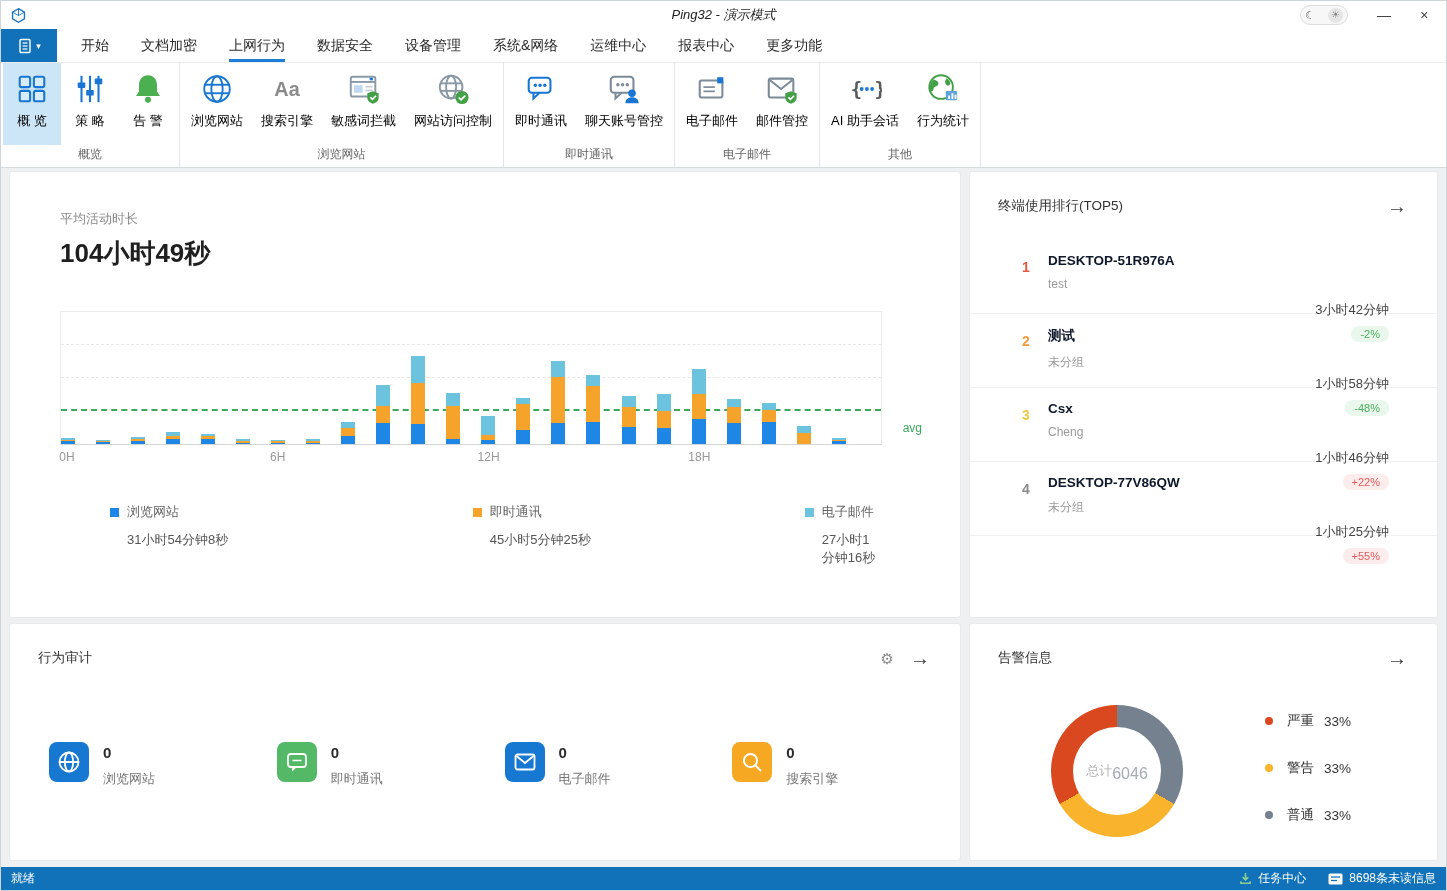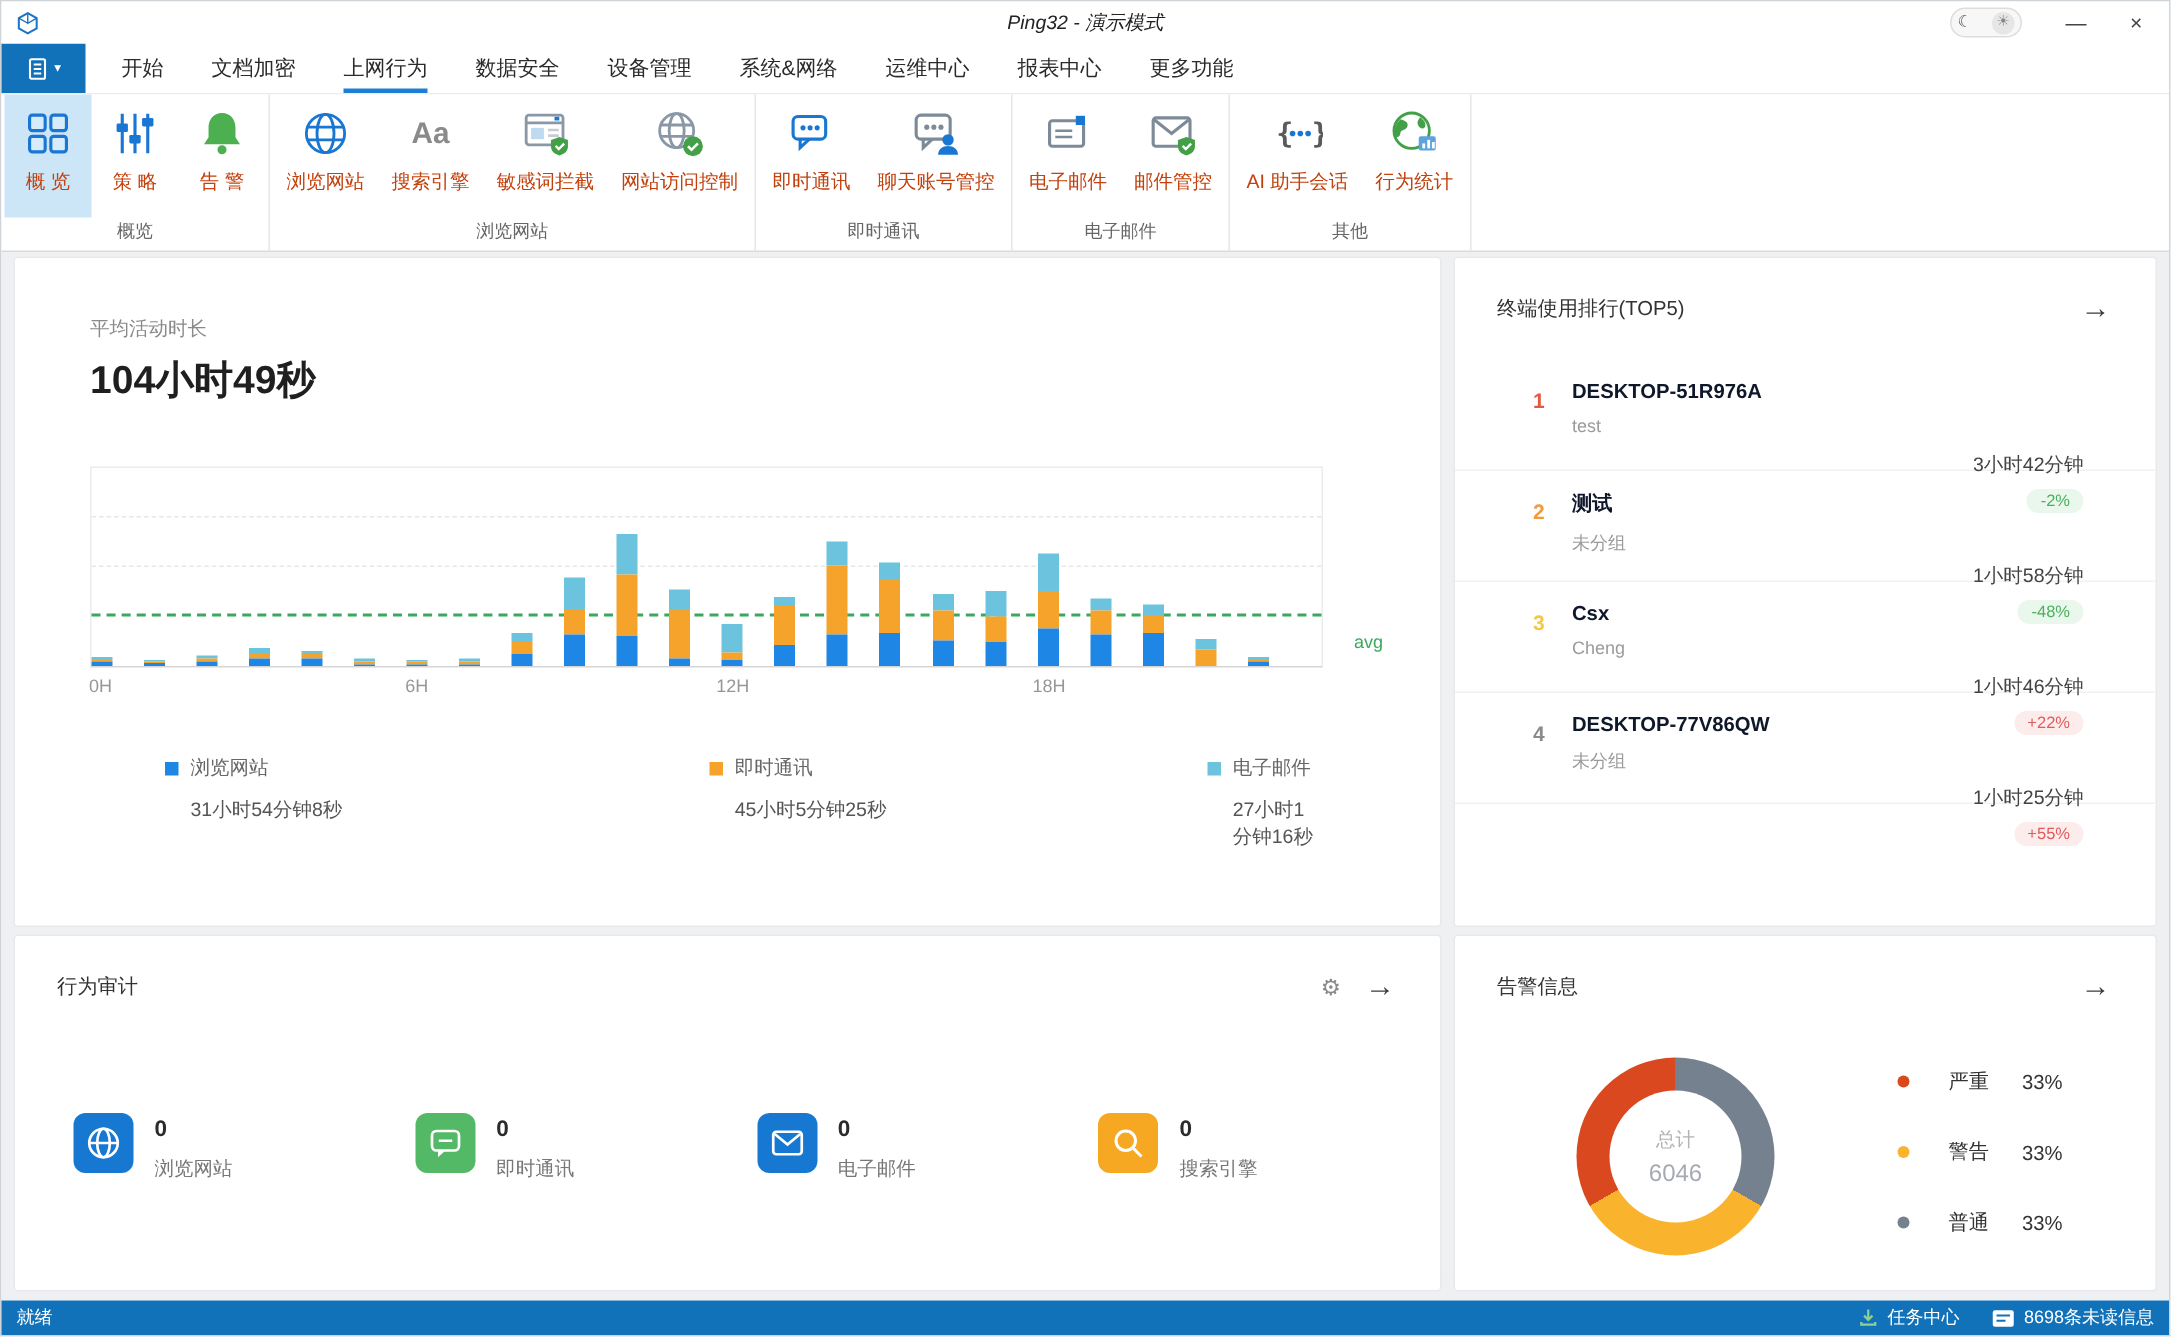--- a/index.html
+++ b/index.html
@@ -27,21 +27,21 @@
   .tab.active::after { content:""; position:absolute; left:16px; right:16px; bottom:0; height:3px; background:#1e7ed6; }
 
   
   .ribbon { height:105px; background:#fff; border-bottom:1px solid #d8dbde; display:flex; flex:0 0 auto; }
   .ribbon-group { display:flex; flex-direction:column; border-right:1px solid #e6e6e6; padding:0 2px; }
   .g-items { display:flex; align-items:stretch; height:82px; }
   .ribbon-item { display:flex; flex-direction:column; align-items:center; padding:8px 9px 0; min-width:58px; cursor:default; }
   .ribbon-item.selected { background:#cde6f7; }
   .ri-icon { width:36px; height:36px; display:flex; align-items:center; justify-content:center; }
   .ri-icon svg { width:34px; height:34px; }
-  .ri-label { margin-top:5px; font-size:13px; color:#c2410c; white-space:nowrap; }
+  .ri-label { margin-top:5px; font-size:13px; color:#000000; white-space:nowrap; }
   .g-caption { height:22px; text-align:center; font-size:12px; color:#666; line-height:18px; }
 
   
   .content { flex:1; background:#eef0f2; padding:3px 8px 5px; display:grid; grid-template-columns:1fr 469px; grid-template-rows:447px 238px; gap:5px 8px; }
   .card { background:#fff; border:1px solid #e7e9ec; border-radius:3px; position:relative; overflow:hidden; }
   .card-header { display:flex; align-items:center; padding:24px 30px 0 28px; }
   .card-title { font-size:13.5px; color:#333; }
   .header-spacer { flex:1; }
   .gear { font-size:15px; color:#8a8a8a; margin-right:16px; line-height:1; }
   .arrow { font-size:20px; color:#3a3a3a; line-height:1; }
@@ -81,25 +81,25 @@
   .audit-stats { display:flex; margin:74px 0 0 39px; }
   .stat { display:flex; align-items:flex-start; width:235px; }
   .stat-icon { width:40px; height:40px; border-radius:8px; display:flex; align-items:center; justify-content:center; }
   .stat-icon svg { width:26px; height:26px; }
   .stat-text { margin-left:14px; padding-top:2px; }
   .stat-value { font-size:15px; font-weight:bold; color:#2b2b2b; }
   .stat-label { margin-top:9px; font-size:13px; color:#777; }
 
   
   .donut { position:absolute; left:81px; top:81px; width:132px; height:132px; border-radius:50%; }
-  .donut-hole { position:absolute; left:22px; top:22px; right:22px; bottom:22px; background:#fff; border-radius:50%; display:flex; flex-direction:column; align-items:center; justify-content:center; }
+  .donut-hole { position:absolute; left:22px; top:22px; right:22px; bottom:22px; background:#fff; border-radius:50%; display:flex; flex-direction:row; align-items:center; justify-content:center; }
   .donut-hole .c-label { font-size:13px; color:#b3b3b3; }
   .donut-hole .c-total { margin-top:5px; font-size:16px; color:#a6abb3; }
   .alert-legend { position:absolute; left:295px; top:89px; }
-  .al-row { display:flex; align-items:center; height:16px; margin-bottom:31px;gap:12px; }
+  .al-row { display:flex; align-items:center; height:16px; margin-bottom:31px; }
   .al-dot { width:8px; height:8px; border-radius:50%; }
   .al-label { margin-left:14px; font-size:13.5px; color:#333; }
   .al-pct { margin-left:10px; font-size:13.5px; color:#333; }
 
   
   .statusbar { height:23px; background:#1172ba; color:#fff; display:flex; align-items:center; font-size:12px; padding:0 10px; flex:0 0 auto; }
   .sb-right { margin-left:auto; display:flex; align-items:center; }
   .sb-group { display:flex; align-items:center; gap:6px; margin-left:22px; }
 </style>
 </head>

